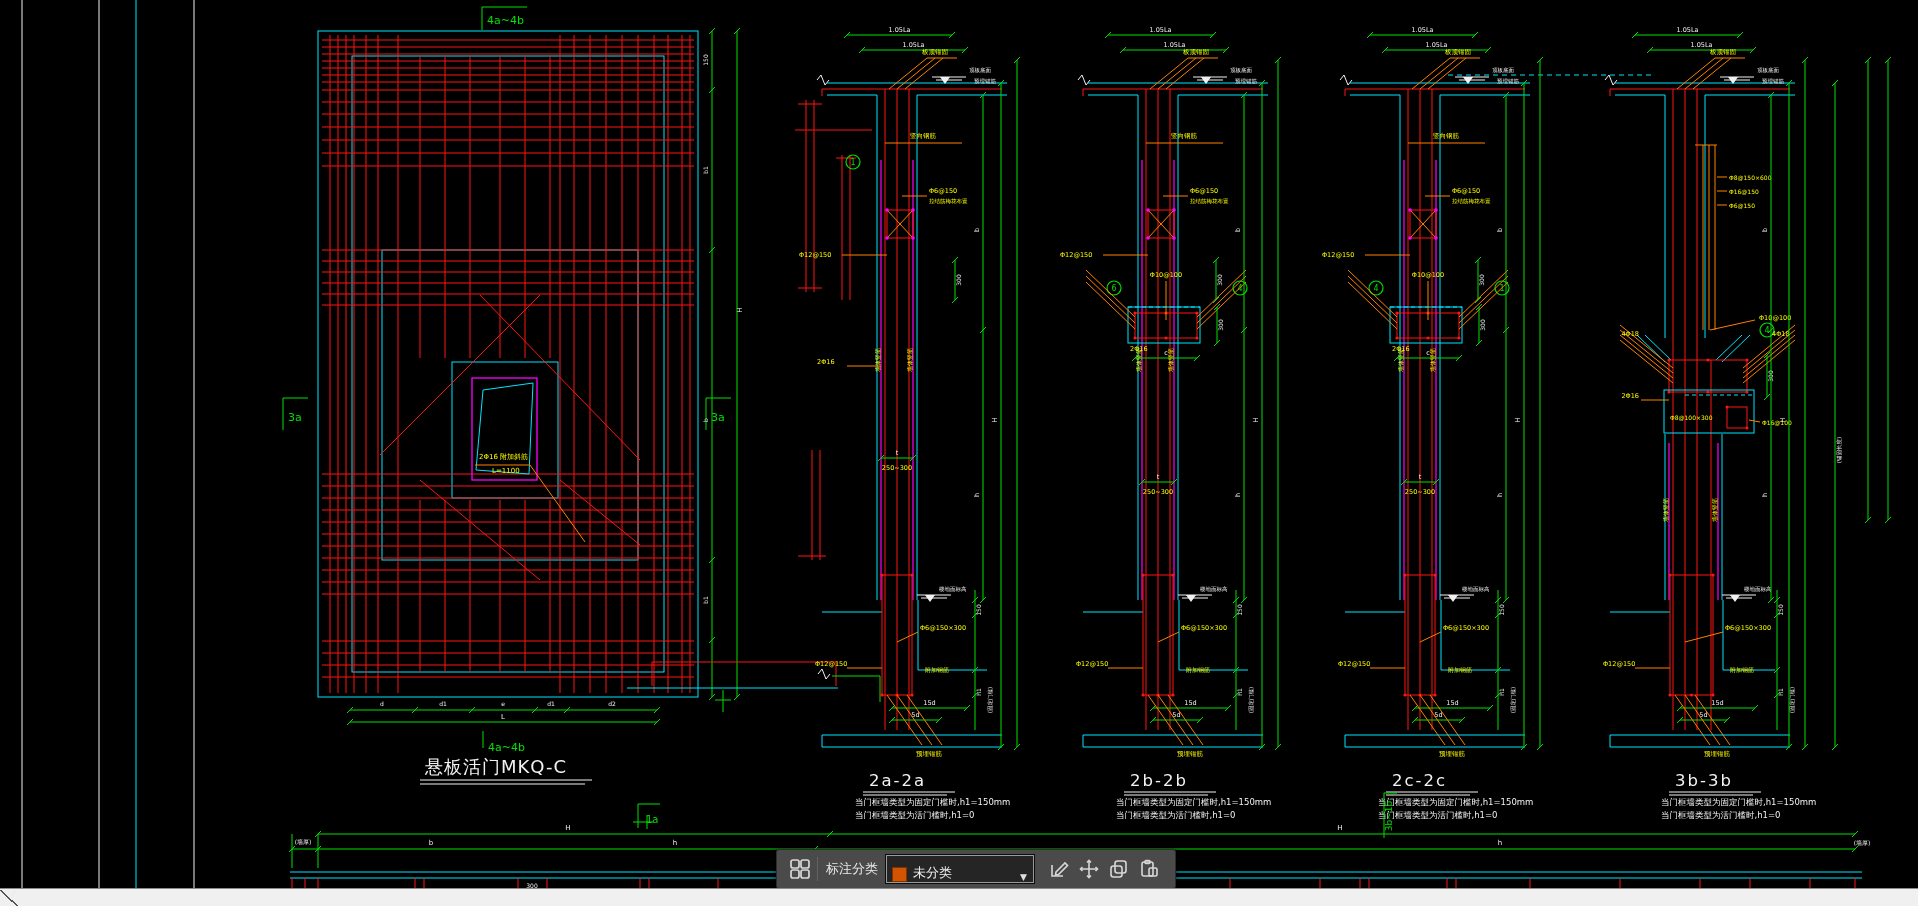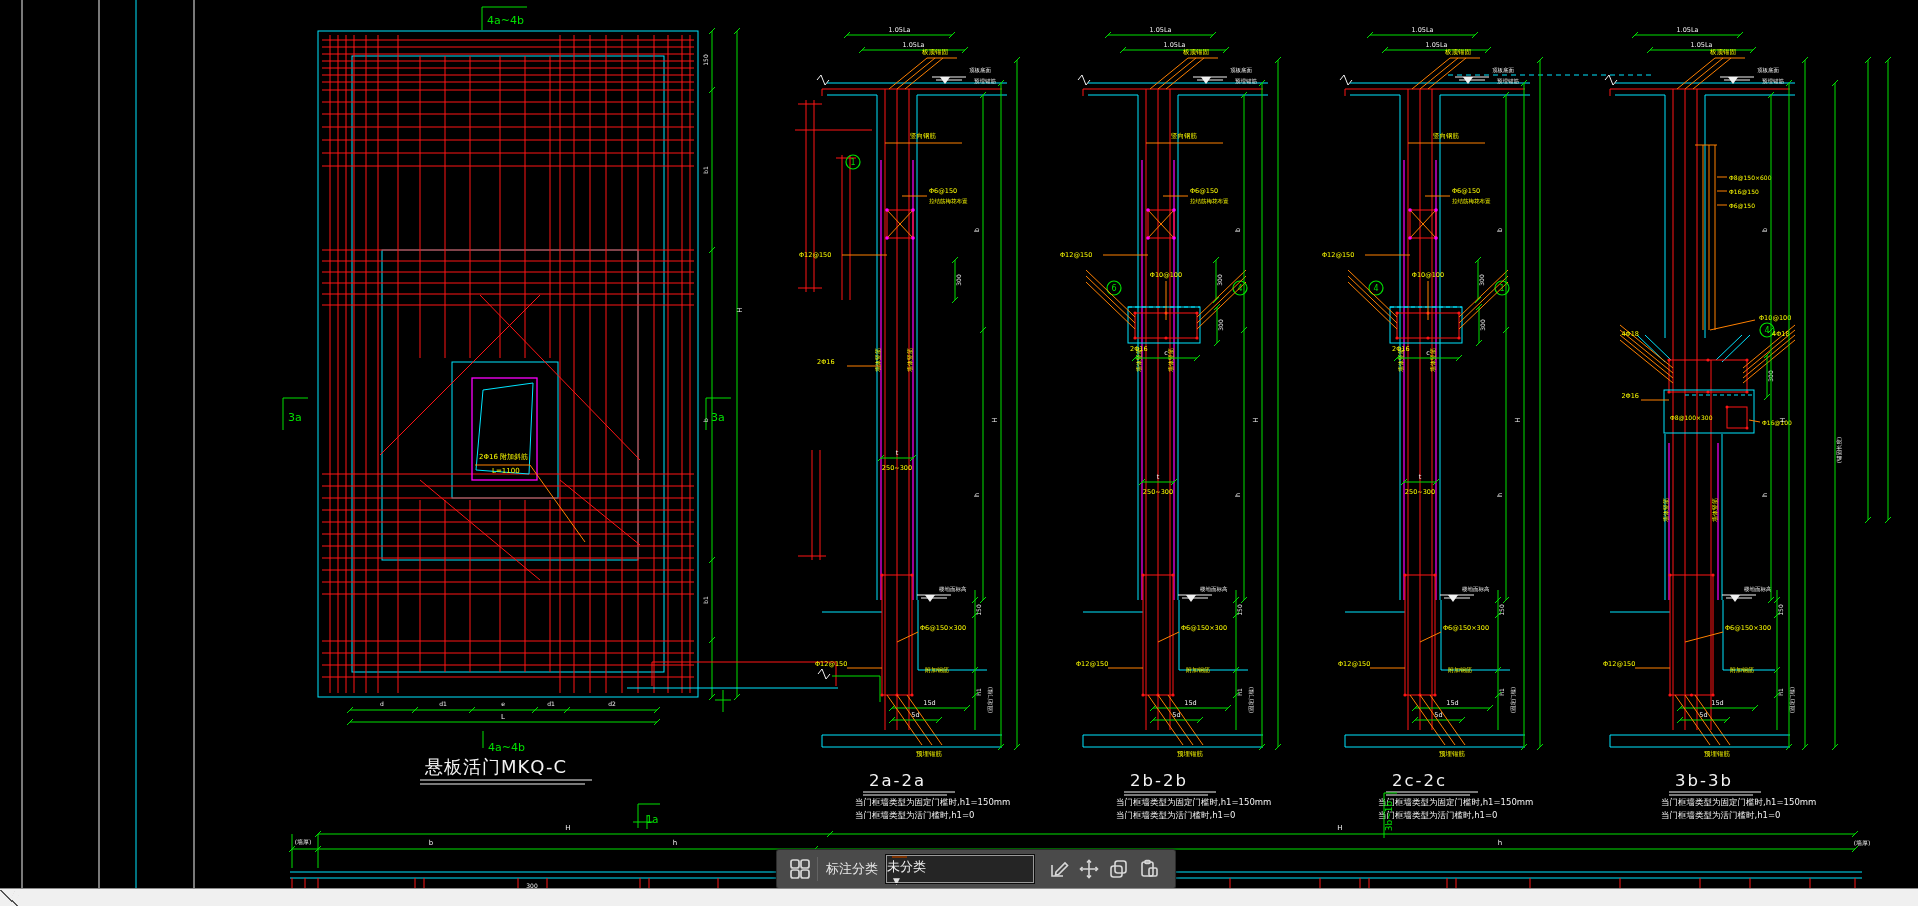--- a/index.html
+++ b/index.html
@@ -6,22 +6,22 @@
   #app{position:relative;width:1918px;height:906px;background:#000;overflow:hidden;
        font-family:"DejaVu Sans",sans-serif;}
   #cad{position:absolute;left:0;top:0;}
   
   #toolbar{position:absolute;left:776px;top:849px;width:398px;height:38px;background:#4a4a4a;
     border:1px solid #2c2c2c;border-radius:3px;display:flex;align-items:center;z-index:6;
     box-shadow:0 1px 4px rgba(0,0,0,.6);}
   #toolbar .tbicon{width:30px;height:28px;display:flex;align-items:center;justify-content:center;cursor:pointer;}
   #toolbar .sep{width:1px;height:24px;background:#636363;margin:0 6px 0 2px;}
   #toolbar .cat-label{color:#e8e8e8;font-size:13px;margin:0 8px 0 2px;white-space:nowrap;}
-  #dd{display:flex;align-items:flex-start;background:#252525;border:1px solid #9a9a9a;outline:1px solid #0c0c0c;
-      height:26px;width:146px;cursor:pointer;flex-direction:column;}
+  #dd{display:flex;align-items:flex-end;background:#252525;border:1px solid #9a9a9a;outline:1px solid #0c0c0c;
+      height:26px;width:146px;cursor:pointer;}
   #dd .swatch{width:13px;height:13px;margin:0 6px 0 5px;border:1px solid #7e3200;}
   #dd .dd-text{color:#efefef;font-size:13px;flex:1;}
   #dd .arrow{color:#e0e0e0;font-size:9px;padding:0 6px;}
   
   #tabbar{position:absolute;left:0;top:888px;width:1918px;height:18px;background:#f0f0f0;
     border-top:1px solid #8a8a8a;display:flex;align-items:flex-end;z-index:6;}
   .tab{position:relative;height:17px;margin-left:-6px;clip-path:polygon(9px 0,calc(100% - 9px) 0,100% 100%,0 100%);
     background:#3a3a3a;cursor:pointer;}
   .tab-in{position:absolute;left:1px;right:1px;top:1px;bottom:0;
     clip-path:polygon(8px 0,calc(100% - 8px) 0,100% 100%,0 100%);

